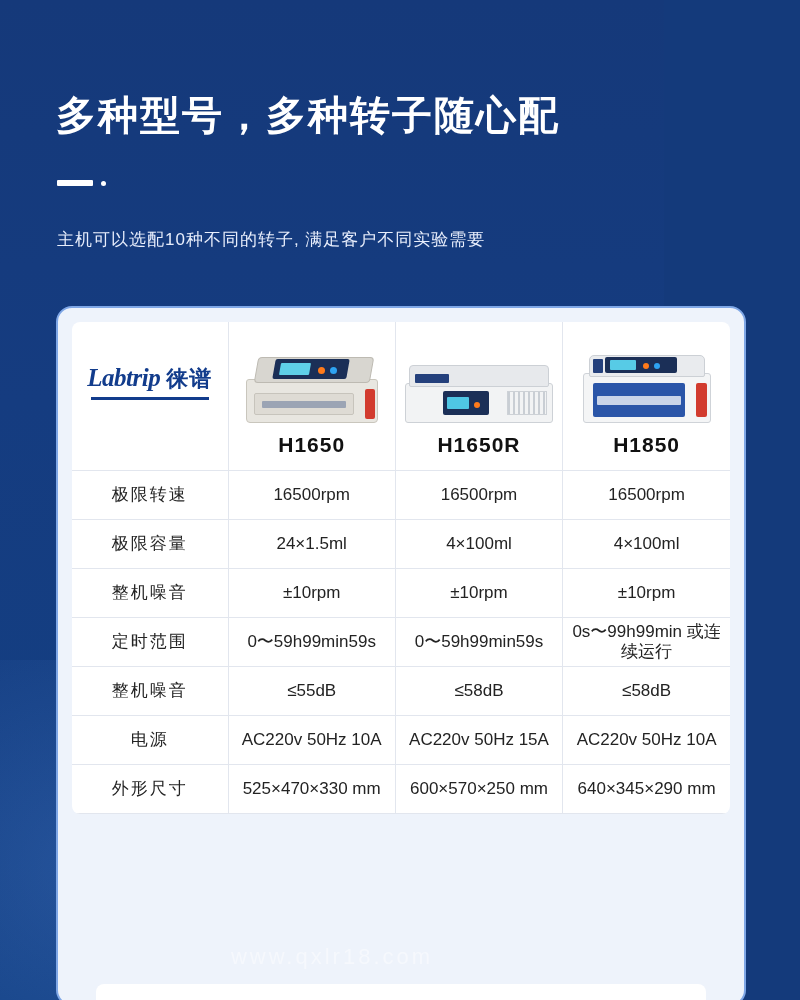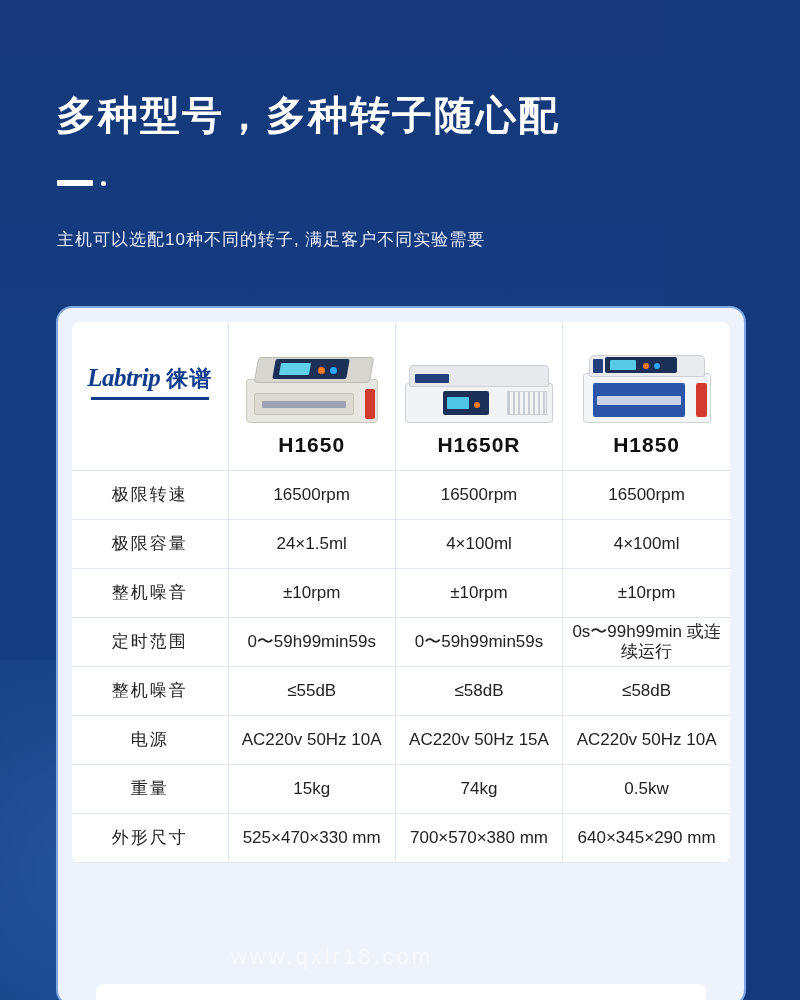--- a/index.html
+++ b/index.html
@@ -257,29 +257,23 @@
           <td>≤58dB</td>
           <td>≤58dB</td>
         </tr>
         <tr>
           <td class="label">电源</td>
           <td>AC220v 50Hz 10A</td>
           <td>AC220v 50Hz 15A</td>
           <td>AC220v 50Hz 10A</td>
         </tr>
         <tr>
-          <td class="label">重量</td>
-          <td>15kg</td>
-          <td>74kg</td>
-          <td>0.5kw</td>
-        </tr>
-        <tr>
           <td class="label">外形尺寸</td>
           <td>525×470×330 mm</td>
-          <td>700×570×380 mm</td>
+          <td>600×570×250 mm</td>
           <td>640×345×290 mm</td>
         </tr>
       </tbody>
         </table>
     </div>
   </div>
 
   <div class="watermark">www.qxlr18.com</div>
   <div class="bottom-card"></div>
 </div>

